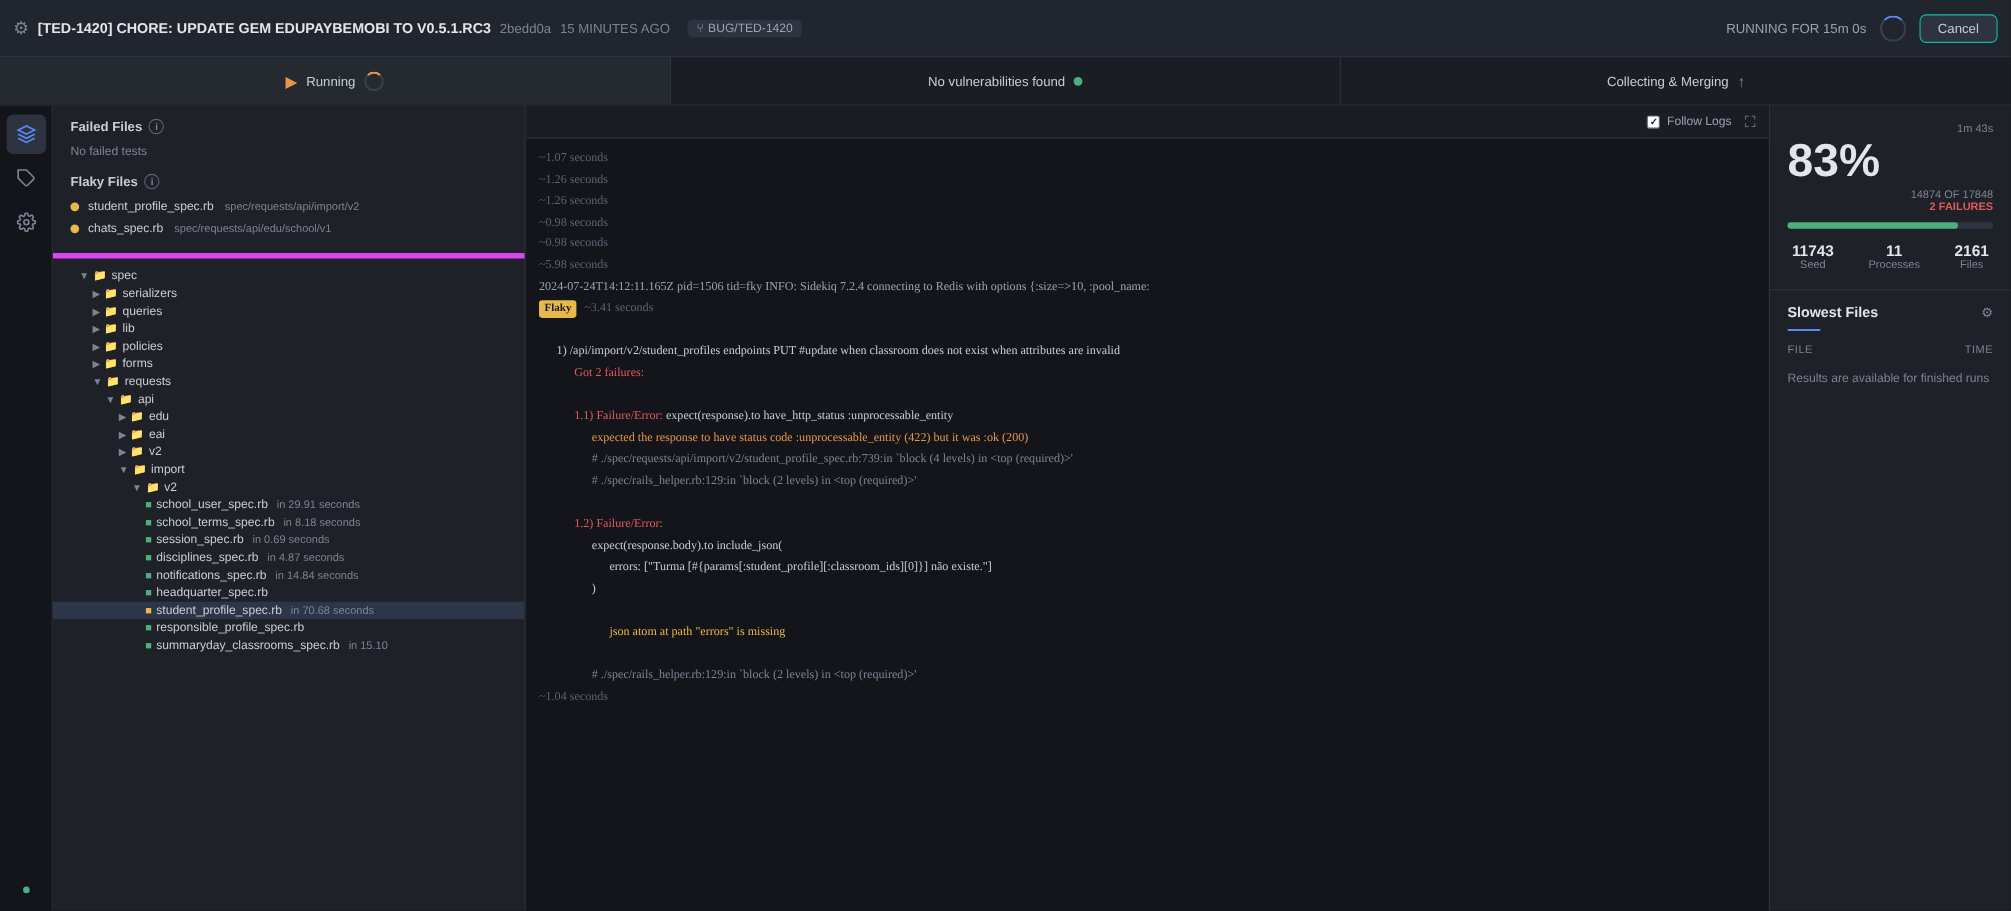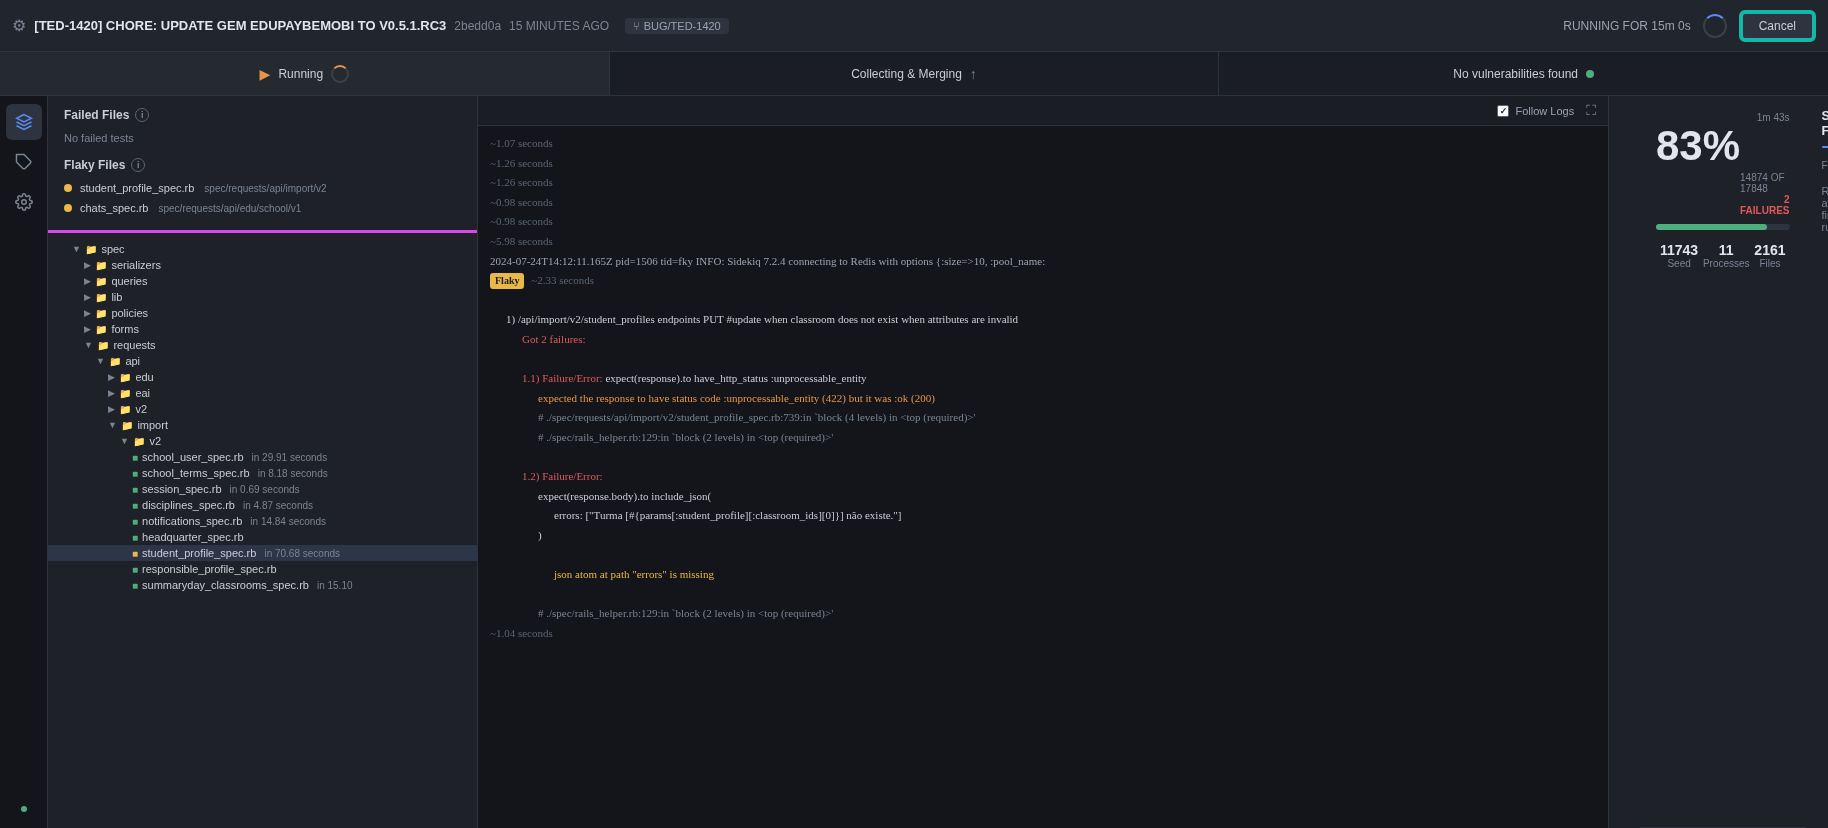--- a/index.html
+++ b/index.html
@@ -9,35 +9,35 @@
     .top-bar { background: #21252d; border-bottom: 1px solid #2e3340; padding: 0 12px; height: 52px; display: flex; align-items: center; justify-content: space-between; flex-shrink: 0; }
     .top-bar-left { display: flex; align-items: center; gap: 8px; }
     .branch-title { color: #e2e5ea; font-weight: 600; font-size: 13px; }
     .commit-hash { color: #7b8494; font-size: 12px; }
     .time-ago { color: #7b8494; font-size: 12px; }
     .branch-badge { background: #2e3340; border-radius: 4px; padding: 2px 8px; color: #9ba3b2; font-size: 11px; display: flex; align-items: center; gap: 4px; margin-left: 8px; }
     .top-bar-right { display: flex; align-items: center; gap: 12px; }
     .running-label { color: #9ba3b2; font-size: 12px; }
     .spinner { width: 24px; height: 24px; border: 2px solid #3a3f4a; border-top-color: #5b8af5; border-radius: 50%; animation: spin 1s linear infinite; }
     @keyframes spin { to { transform: rotate(360deg); } }
-    .cancel-btn { background: #2e3340; border: 4px solid #14b8a6; color: #c9cdd4; padding: 5px 16px; border-radius: 6px; cursor: pointer; font-size: 12px; }
+    .cancel-btn { background: #2e3340; border: 1px solid #14b8a6; color: #c9cdd4; padding: 5px 16px; border-radius: 6px; cursor: pointer; font-size: 12px; }
 
     
     .status-bar { display: flex; height: 44px; border-bottom: 1px solid #2e3340; flex-shrink: 0; }
     .status-item { flex: 1; display: flex; align-items: center; justify-content: center; gap: 8px; font-size: 12px; border-right: 1px solid #2e3340; padding: 0 16px; }
     .status-item:last-child { border-right: none; }
     .status-item.active { background: #252930; }
     .status-dot-green { width: 8px; height: 8px; border-radius: 50%; background: #4caf7d; }
 
     
     .main { display: flex; flex: 1; overflow: hidden; }
 
     
     .sidebar { width: 430px; background: #1e2128; border-right: 1px solid #2e3340; display: flex; flex-direction: column; overflow: hidden; flex-shrink: 0; }
-    .sidebar-top { padding: 12px 16px; border-bottom: 3px solid #d946ef; }
+    .sidebar-top { padding: 12px 16px; border-bottom: 5px solid #d946ef; }
     .section-title { color: #c9cdd4; font-size: 12px; font-weight: 600; display: flex; align-items: center; gap: 6px; margin-bottom: 6px; }
     .section-sub { color: #7b8494; font-size: 11px; padding: 4px 0; }
     .flaky-item { display: flex; align-items: center; gap: 8px; padding: 4px 0; cursor: pointer; }
     .flaky-dot { width: 8px; height: 8px; border-radius: 50%; background: #e8b84a; flex-shrink: 0; }
     .flaky-name { color: #c9cdd4; font-size: 11px; }
     .flaky-path { color: #7b8494; font-size: 10px; margin-left: 2px; }
 
     .file-tree { flex: 1; overflow-y: auto; padding: 8px 0; }
     .file-tree::-webkit-scrollbar { width: 4px; }
     .file-tree::-webkit-scrollbar-track { background: transparent; }
@@ -69,21 +69,21 @@
     .log-content { flex: 1; overflow-y: auto; padding: 8px 12px; font-family: Liberation Serif, serif; font-size: 11px; line-height: 1.6; }
     .log-content::-webkit-scrollbar { width: 4px; }
     .log-content::-webkit-scrollbar-track { background: transparent; }
     .log-content::-webkit-scrollbar-thumb { background: #3a3f4a; border-radius: 2px; }
     .log-time { color: #5b6474; }
     .log-line { color: #9ba3b2; padding: 1px 0; }
     .flaky-badge { background: #e8b84a; color: #1a1d23; border-radius: 3px; padding: 0 5px; font-size: 10px; font-weight: bold; display: inline-block; margin-right: 4px; }
     .log-red { color: #e05a5a; }
 
     
-    .right-panel { width: 220px; background: #1e2128; border-left: 1px solid #2e3340; display: flex; flex-direction: row; flex-shrink: 0; padding-left: 31px; }
+    .right-panel { width: 220px; background: #1e2128; border-left: 1px solid #2e3340; display: flex; flex-direction: column; flex-shrink: 0; }
     .right-top { padding: 16px; border-bottom: 1px solid #2e3340; }
     .percent-display { font-size: 42px; font-weight: 700; color: #e2e5ea; line-height: 1; margin-bottom: 4px; }
     .progress-meta { display: flex; justify-content: space-between; align-items: flex-start; margin-bottom: 8px; }
     .tests-count { font-size: 10px; color: #7b8494; text-align: left; margin-top: 47px; }
     .failures-badge { color: #e05a5a; font-size: 10px; font-weight: 600; }
     .progress-bar { height: 6px; background: #2e3340; border-radius: 3px; margin-bottom: 12px; }
     .progress-fill { height: 100%; background: #4caf7d; border-radius: 3px; }
     .stats-row { display: flex; justify-content: space-between; padding: 0 4px; }
     .stat-item { text-align: center; }
     .stat-value { font-size: 14px; font-weight: 600; color: #e2e5ea; }
@@ -127,26 +127,26 @@
   </div>
 </div>
 
 <div class="status-bar">
   <div class="status-item active">
     <span style="color:#e8954a; font-size:14px;">▶</span>
     <span>Running</span>
     <span style="width:18px;height:18px;border:2px solid #3a3f4a;border-top-color:#e8954a;border-radius:50%;animation:spin 1s linear infinite;"></span>
   </div>
   <div class="status-item">
+    <span>No vulnerabilities found</span>
+    <span class="status-dot-green"></span>
+  </div>
+  <div class="status-item">
     <span>Collecting &amp; Merging</span>
     <span style="color:#7b8494; font-size:14px;">↑</span>
-  </div>
-  <div class="status-item">
-    <span>No vulnerabilities found</span>
-    <span class="status-dot-green"></span>
   </div>
 </div>
 
 <div class="main">
 
   <div class="left-nav">
     <div class="nav-icon active" title="Layers">
       <svg width="18" height="18" viewBox="0 0 24 24" fill="none" stroke="currentColor" stroke-width="2">
           <polygon points="12 2 2 7 12 12 22 7 12 2"></polygon>
           <polyline points="2 17 12 22 22 17"></polyline>
@@ -320,21 +320,21 @@
     <div class="log-content">
       <div class="log-line"><span class="log-time">~1.07 seconds</span></div>
       <div class="log-line"><span class="log-time">~1.26 seconds</span></div>
       <div class="log-line"><span class="log-time">~1.26 seconds</span></div>
       <div class="log-line"><span class="log-time">~0.98 seconds</span></div>
       <div class="log-line"><span class="log-time">~0.98 seconds</span></div>
       <div class="log-line"><span class="log-time">~5.98 seconds</span></div>
       <div class="log-line" style="color:#9ba3b2;">2024-07-24T14:12:11.165Z pid=1506 tid=fky INFO: Sidekiq 7.2.4 connecting to Redis with options {:size=&gt;10, :pool_name:</div>
       <div class="log-line">
         <span class="flaky-badge">Flaky</span>
-        <span class="log-time">~2.33 seconds</span>
+        <span class="log-time">~3.41 seconds</span>
       </div>
       <div class="log-line">&nbsp;</div>
       <div class="log-line">
         <span style="padding-left:16px; color:#c9cdd4;">1) /api/import/v2/student_profiles endpoints PUT #update when classroom does not exist when attributes are invalid</span>
       </div>
       <div class="log-line" style="padding-left:32px; color:#e05a5a;">Got 2 failures:</div>
       <div class="log-line">&nbsp;</div>
       <div class="log-line" style="padding-left:32px;">
         <span class="log-red">1.1) Failure/Error: </span>
         <span style="color:#c9cdd4;">expect(response).to have_http_status :unprocessable_entity</span>

